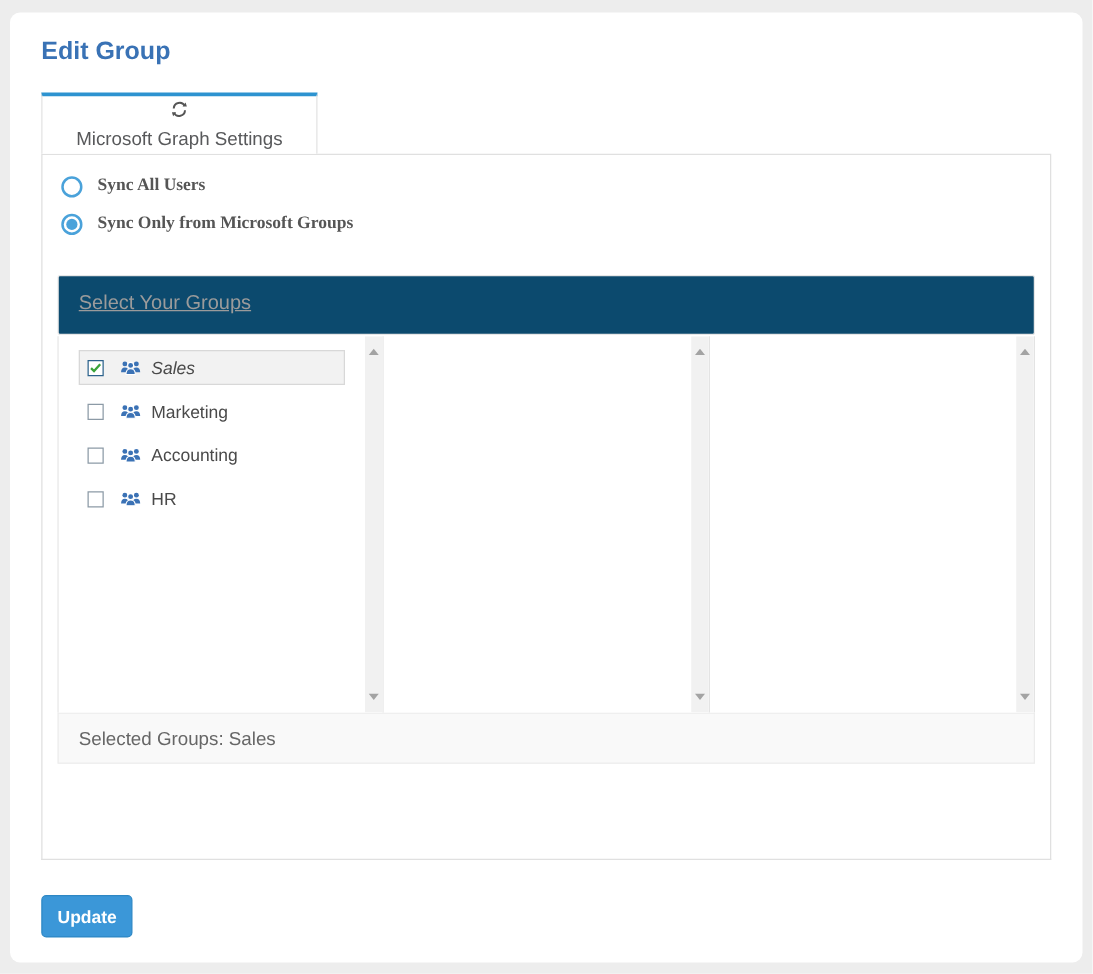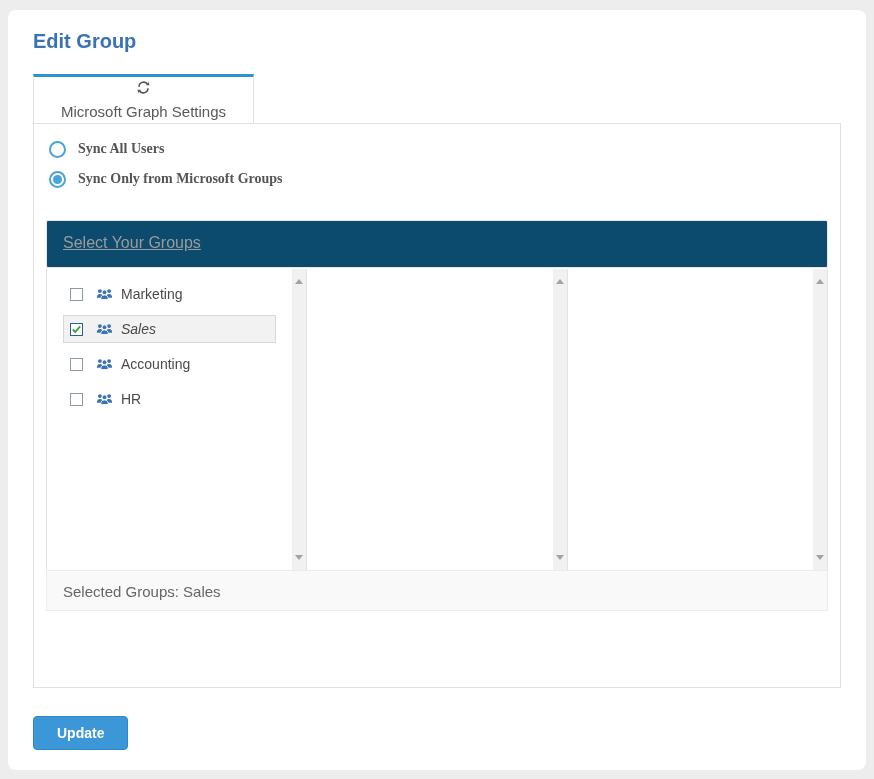--- a/index.html
+++ b/index.html
@@ -176,21 +176,21 @@
   .update-btn {
     margin-top: 28px;
     display: inline-block;
     background: #3b97d8;
     border: 1px solid #2d87c4;
     border-radius: 4px;
     color: #fff;
     font-family: inherit;
     font-size: 14px;
     font-weight: bold;
-    padding: 8px 23px;
+    padding: 8px 12px;
     cursor: pointer;
   }
 </style>
 </head>
 <body>
 
 <div class="card">
 
   <div class="page-title">Edit Group</div>
 
@@ -222,54 +222,54 @@
     </div>
 
     <div class="groups-box">
       <div class="groups-header">Select Your Groups</div>
 
       <div class="columns">
 
         <div class="col">
           <div class="col-inner">
 
+            <div class="group-row selected">
+              <span class="checkbox">
+                <svg width="11" height="11" viewBox="0 0 12 12">
+                  <path d="M2 6 L4.6 8.6 L10 2.6" fill="none" stroke="#3aa33a" stroke-width="2"></path>
+                </svg>
+              </span>
+              <span class="icon-wrap">
+                <svg width="17" height="14" viewBox="0 0 20 16">
+                  <circle cx="4.6" cy="4.6" r="2.3" fill="#3b72b5"></circle>
+                  <path d="M1 12.5 q0-4.6 3.6-4.6 t3.6 4.6 z" fill="#3b72b5"></path>
+                  <circle cx="15.4" cy="4.6" r="2.3" fill="#3b72b5"></circle>
+                  <path d="M11.8 12.5 q0-4.6 3.6-4.6 t3.6 4.6 z" fill="#3b72b5"></path>
+                  <circle cx="10" cy="6" r="2.8" fill="#3b72b5" stroke="#fff" stroke-width="1"></circle>
+                  <path d="M5.6 14.5 q0-5.4 4.4-5.4 t4.4 5.4 z" fill="#3b72b5" stroke="#fff" stroke-width="1"></path>
+                </svg>
+              </span>
+              <span class="group-label">Sales</span>
+            </div>
+
             <div class="group-row">
               <span class="checkbox"></span>
               <span class="icon-wrap">
                 <svg width="17" height="14" viewBox="0 0 20 16">
                   <circle cx="4.6" cy="4.6" r="2.3" fill="#3b72b5"></circle>
                   <path d="M1 12.5 q0-4.6 3.6-4.6 t3.6 4.6 z" fill="#3b72b5"></path>
                   <circle cx="15.4" cy="4.6" r="2.3" fill="#3b72b5"></circle>
                   <path d="M11.8 12.5 q0-4.6 3.6-4.6 t3.6 4.6 z" fill="#3b72b5"></path>
                   <circle cx="10" cy="6" r="2.8" fill="#3b72b5" stroke="#fff" stroke-width="1"></circle>
                   <path d="M5.6 14.5 q0-5.4 4.4-5.4 t4.4 5.4 z" fill="#3b72b5" stroke="#fff" stroke-width="1"></path>
                 </svg>
               </span>
               <span class="group-label">Marketing</span>
             </div>
 
-            <div class="group-row selected">
-              <span class="checkbox">
-                <svg width="11" height="11" viewBox="0 0 12 12">
-                  <path d="M2 6 L4.6 8.6 L10 2.6" fill="none" stroke="#3aa33a" stroke-width="2"></path>
-                </svg>
-              </span>
-              <span class="icon-wrap">
-                <svg width="17" height="14" viewBox="0 0 20 16">
-                  <circle cx="4.6" cy="4.6" r="2.3" fill="#3b72b5"></circle>
-                  <path d="M1 12.5 q0-4.6 3.6-4.6 t3.6 4.6 z" fill="#3b72b5"></path>
-                  <circle cx="15.4" cy="4.6" r="2.3" fill="#3b72b5"></circle>
-                  <path d="M11.8 12.5 q0-4.6 3.6-4.6 t3.6 4.6 z" fill="#3b72b5"></path>
-                  <circle cx="10" cy="6" r="2.8" fill="#3b72b5" stroke="#fff" stroke-width="1"></circle>
-                  <path d="M5.6 14.5 q0-5.4 4.4-5.4 t4.4 5.4 z" fill="#3b72b5" stroke="#fff" stroke-width="1"></path>
-                </svg>
-              </span>
-              <span class="group-label">Sales</span>
-            </div>
-
             <div class="group-row">
               <span class="checkbox"></span>
               <span class="icon-wrap">
                 <svg width="17" height="14" viewBox="0 0 20 16">
                   <circle cx="4.6" cy="4.6" r="2.3" fill="#3b72b5"></circle>
                   <path d="M1 12.5 q0-4.6 3.6-4.6 t3.6 4.6 z" fill="#3b72b5"></path>
                   <circle cx="15.4" cy="4.6" r="2.3" fill="#3b72b5"></circle>
                   <path d="M11.8 12.5 q0-4.6 3.6-4.6 t3.6 4.6 z" fill="#3b72b5"></path>
                   <circle cx="10" cy="6" r="2.8" fill="#3b72b5" stroke="#fff" stroke-width="1"></circle>
                   <path d="M5.6 14.5 q0-5.4 4.4-5.4 t4.4 5.4 z" fill="#3b72b5" stroke="#fff" stroke-width="1"></path>

